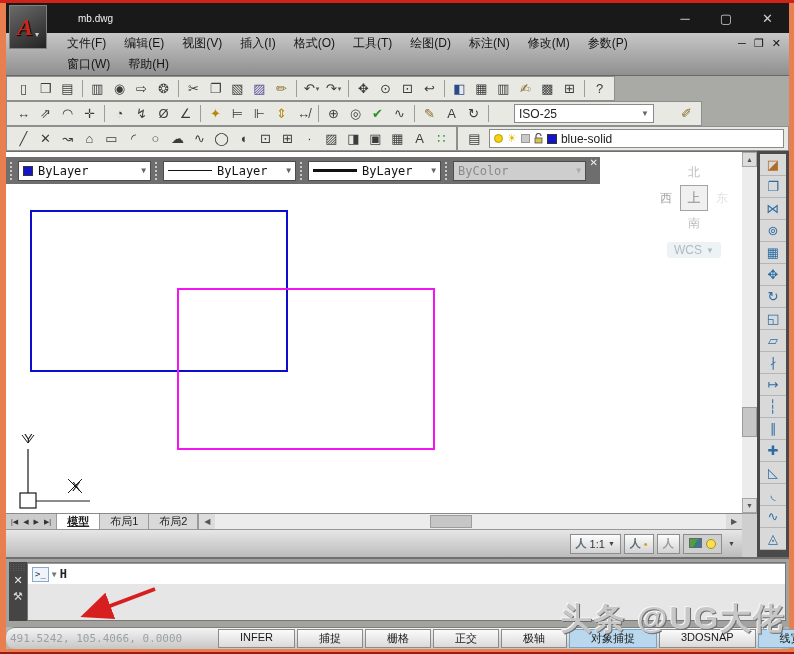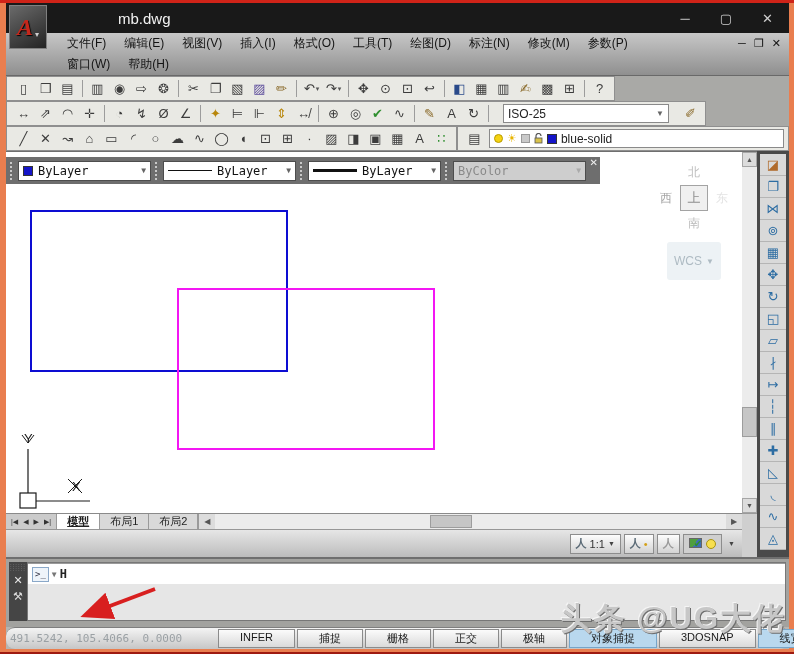--- a/index.html
+++ b/index.html
@@ -7,40 +7,40 @@
   .wrap{position:relative;width:794px;height:654px;background:#e97e4f;overflow:hidden;}
   .edge-top{position:absolute;left:0;top:0;right:0;height:3px;background:#cf2318;z-index:30;}
   .edge-bottom{position:absolute;left:0;bottom:0;right:0;height:2px;background:#9e1a10;z-index:30;}
   .app{position:absolute;left:6px;top:3px;width:783px;height:646px;display:flex;flex-direction:column;background:#b5b5b2;}
 
   
   .titlebar{height:30px;background:#191919;display:flex;align-items:center;position:relative;flex:0 0 30px;}
   .logo{position:absolute;left:3px;top:2px;width:38px;height:44px;z-index:6;background:linear-gradient(150deg,#6a6a6a,#232323);border:1px solid #808080;display:flex;align-items:center;justify-content:center;}
   .logo b{font:italic bold 24px "Liberation Serif",serif;color:#c6271b;text-shadow:1px 1px 1px #000;}
   .logo i{font-style:normal;color:#cfcfcf;font-size:8px;margin-left:2px;margin-top:14px;}
-  .title-text{margin-left:112px;font-size:15px;color:#f2f2f2;}
+  .title-text{margin-left:72px;font-size:10px;color:#f2f2f2;}
   .wctrl{margin-left:auto;display:flex;gap:30px;margin-right:16px;color:#cfcfcf;font-size:13px;}
   .wctrl span{cursor:default;}
 
   
   .menubar{background:linear-gradient(#c7c7c7,#8f8f8f);border-bottom:1px solid #696969;padding-left:52px;flex:0 0 42px;}
   .menurow{display:flex;align-items:center;height:21px;font-size:12px;color:#141414;}
   .menu-item{padding:2px 9px;white-space:nowrap;}
   .mwin{margin-left:auto;margin-right:8px;display:flex;gap:8px;font-weight:bold;color:#111;font-size:11px;}
 
   
   .tbrow{height:25px;background:#a9a9a6;display:flex;align-items:stretch;flex:0 0 25px;}
   .tbpanel{background:#e9e9e4;border:1px solid #8f8f8f;display:flex;align-items:center;padding:0 4px 0 6px;gap:1px;}
   .tbpanel.grow{flex:1;}
   .tbtn{min-width:21px;height:20px;display:inline-flex;align-items:center;justify-content:center;font-size:13px;color:#3c3c3c;cursor:default;}
   .sep{width:1px;height:17px;background:#9c9c9c;margin:0 3px;display:inline-block;}
   .dd{font-size:7px;color:#555;margin-left:1px;font-weight:normal;}
   .combo{background:#fff;border:1px solid #8a8a8a;height:19px;display:flex;align-items:center;font-size:12px;padding:0 4px;color:#222;}
   .combo .car{margin-left:auto;font-size:8px;color:#666;padding-left:6px;}
-  .dim-combo{width:166px;margin:0 10px;gap:32px;}
+  .dim-combo{width:140px;margin:0 21px;gap:32px;}
   .layer-combo{flex:1;margin-left:3px;gap:4px;}
   .bulb{width:9px;height:9px;border-radius:50%;background:#f5d312;border:1px solid #b89b00;display:inline-block;}
   .sunico{color:#e8b400;font-size:11px;}
   .transq{width:9px;height:9px;background:#c9c9c9;border:1px solid #9a9a9a;display:inline-block;}
   .swatch{width:10px;height:10px;display:inline-block;border:1px solid #333;}
 
   
   .workspace{flex:1;display:flex;min-height:0;}
   .maincol{flex:1;display:flex;flex-direction:column;min-width:0;}
   .canvas{flex:1;background:#fff;position:relative;border-top:1px solid #6f6f6f;overflow:hidden;}
@@ -50,21 +50,21 @@
   .pcombo{background:#fff;border:1px solid #4d4d4d;height:20px;flex:1;display:flex;align-items:center;font:12px "DejaVu Sans Mono",monospace;color:#111;padding:0 4px;gap:5px;}
   .pcombo.disabled{background:#cecece;color:#8a8a8a;}
   .lineglyph{flex:0 0 44px;border-top:1px solid #111;}
   .lineglyph.thick{border-top:3px solid #111;}
   .pclose{position:absolute;right:2px;top:1px;color:#f0f0f0;font-size:10px;line-height:10px;}
   .viewcube{position:absolute;top:12px;right:4px;width:88px;text-align:center;color:#bdbdbd;font-size:12px;}
   .vc-mid{display:flex;align-items:center;justify-content:center;gap:8px;margin:4px 0;}
   .vc-box{width:28px;height:26px;border:1px solid #a3a3a3;background:#f0f0f0;color:#8f8f8f;display:flex;align-items:center;justify-content:center;font-size:13px;}
   .vc-east{color:#e3e3e3;}
   .vc-west{color:#a6a6a6;}
-  .wcs{margin-top:10px;display:inline-flex;align-items:center;gap:4px;background:#edf2f5;color:#aebbc3;border-radius:3px;padding:12px 7px;font-size:12px;}
+  .wcs{margin-top:10px;display:inline-flex;align-items:center;gap:4px;background:#edf2f5;color:#aebbc3;border-radius:3px;padding:1px 7px;font-size:12px;}
   .ucs{position:absolute;left:6px;bottom:4px;}
 
   
   .vscroll{width:15px;flex:0 0 15px;display:flex;flex-direction:column;background:#ececec;border-top:1px solid #6f6f6f;}
   .scroll-btn{height:15px;background:#dcdcdc;border:1px solid #a5a5a5;font-size:7px;color:#555;display:flex;align-items:center;justify-content:center;}
   .vthumb{height:30px;margin-top:240px;background:#c6c6c6;border:1px solid #9d9d9d;}
   .vcorner{flex:1;}
   .corner-fill{height:44px;background:#cfcfcf;border-top:1px solid #9a9a9a;}
   .vscol{display:flex;flex-direction:column;width:15px;flex:0 0 15px;}
 

